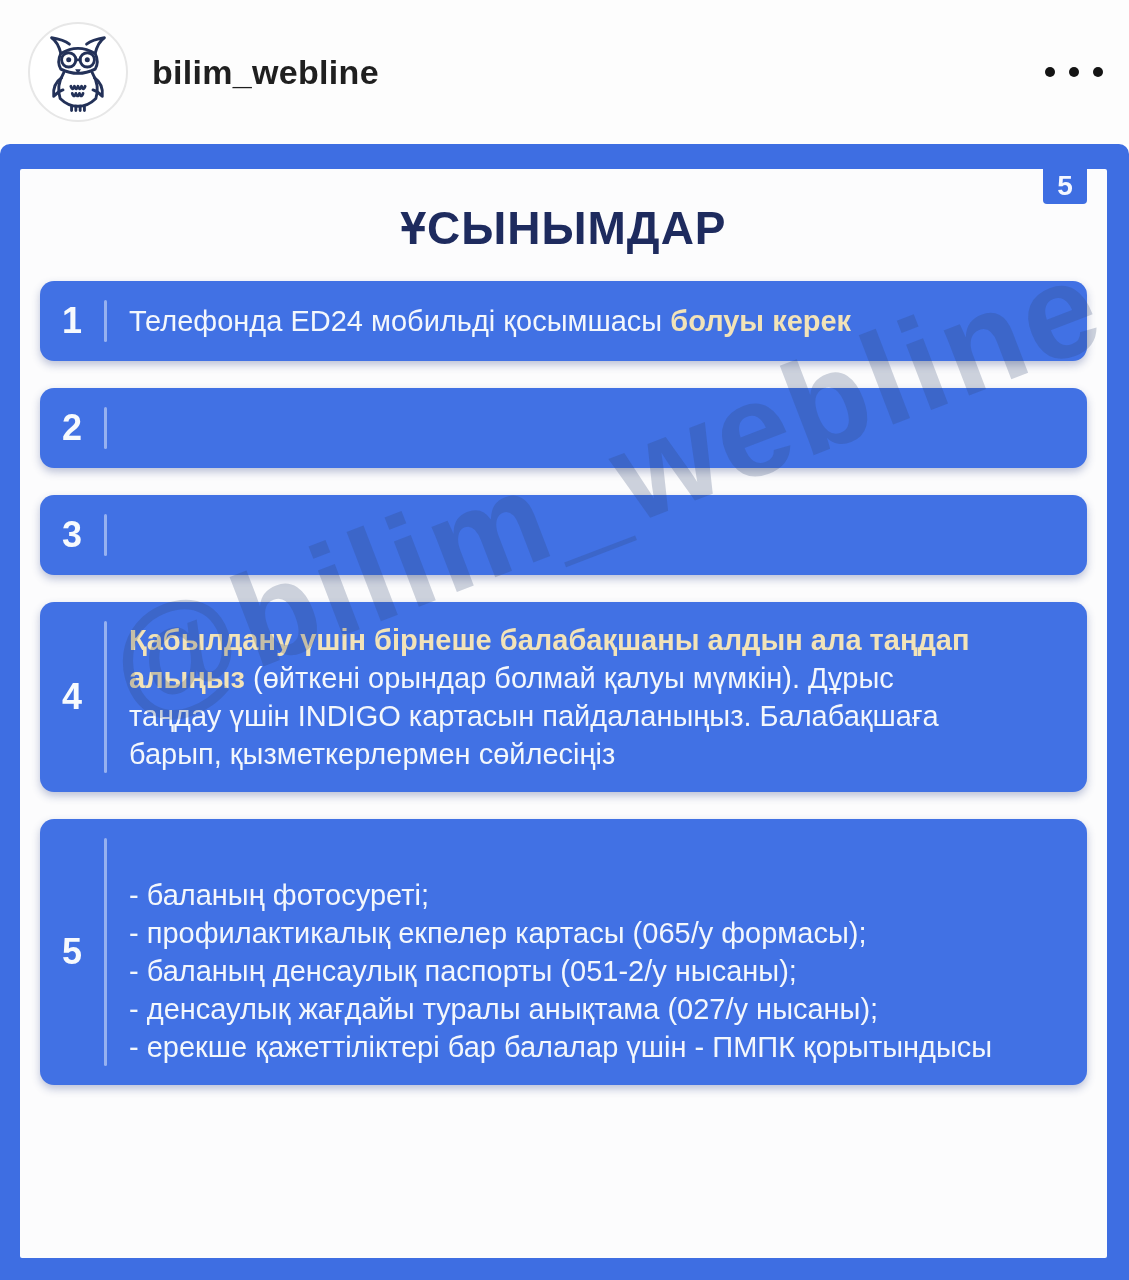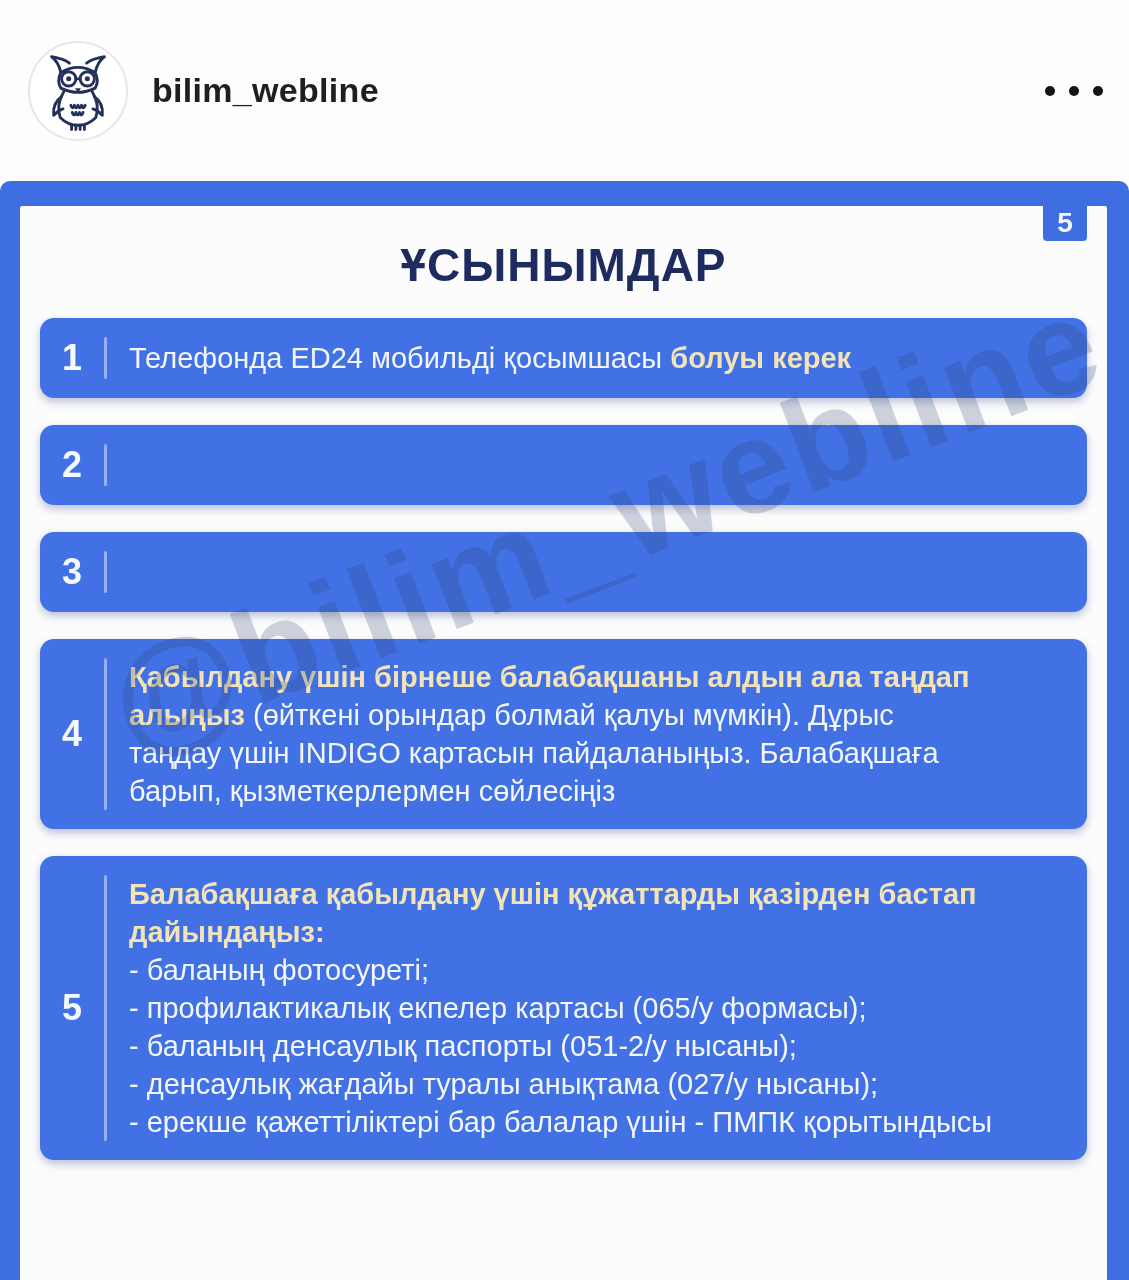--- a/index.html
+++ b/index.html
@@ -13,21 +13,21 @@
   html,body{margin:0;padding:0;}
   body{
     width:1129px;height:1280px;
     background:#ffffff;
     font-family:"Liberation Sans","DejaVu Sans",sans-serif;
     overflow:hidden;
   }
 
   
   .header{
-    height:181px;
+    height:144px;
     background:#fdfdfd;
     display:flex;align-items:center;
     padding:0 22px 0 28px;
   }
   .avatar{
     width:100px;height:100px;border-radius:50%;
     background:#ffffff;border:2px solid #e7e7e7;
     display:flex;align-items:center;justify-content:center;
     flex:0 0 auto;
   }
@@ -174,22 +174,21 @@
     <div class="item-divider"></div>
     <div class="item-text"><span class="hl">Қабылдану үшін бірнеше балабақшаны алдын ала таңдап
 алыңыз</span><span> (өйткені орындар болмай қалуы мүмкін). Дұрыс
 таңдау үшін INDIGO картасын пайдаланыңыз. Балабақшаға
 барып, қызметкерлермен сөйлесіңіз</span></div>
   </div>
 
   <div class="item">
     <div class="item-num">5</div>
     <div class="item-divider"></div>
-    <div class="item-text"><span class="hl">Балабақшаға қабылдану үшін құжаттарды қазірден бастап
-дайындаңыз:</span><span>
+    <div class="item-text"><span>
 - баланың фотосуреті;
 - профилактикалық екпелер картасы (065/у формасы);
 - баланың денсаулық паспорты (051-2/у нысаны);
 - денсаулық жағдайы туралы анықтама (027/у нысаны);
 - ерекше қажеттіліктері бар балалар үшін - ПМПК қорытындысы</span></div>
   </div>
 </div>
     <div class="watermark">@bilim_webline</div>
   </div>
 </div>

